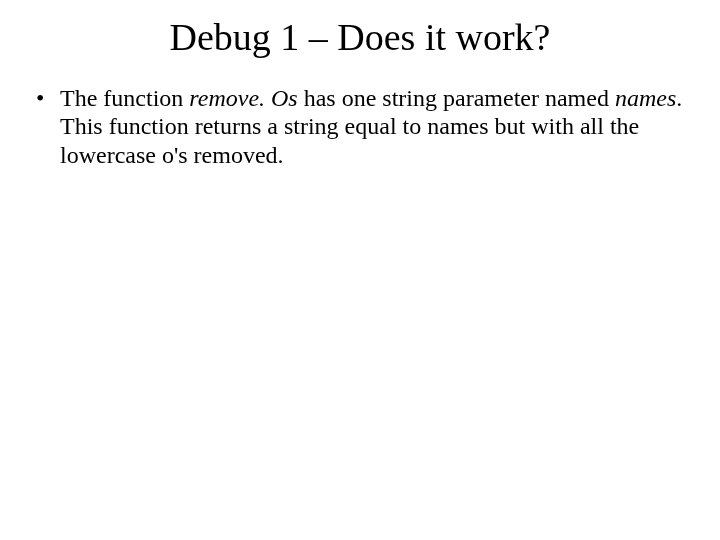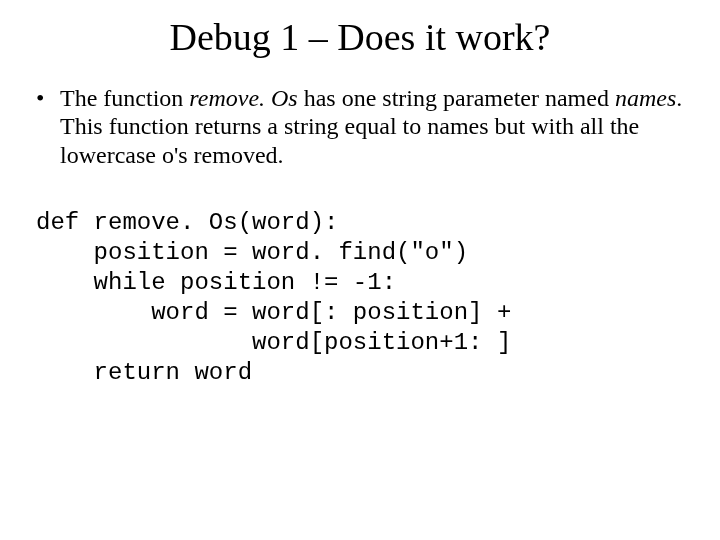--- a/index.html
+++ b/index.html
@@ -60,21 +60,15 @@
     <span>Debug 1 – Does it work?</span><br>
   </h1>
 
   <div class="body">
     <ul class="bullets">
       <li>
         <span>The function </span><span class="italic">remove. Os</span><span> has one string parameter named </span><span class="italic">names</span><span>. This function returns a string equal to names but with all the lowercase o's removed.</span>
       </li>
     </ul>
 
-    <div class="code"><span>def remove. Os(word):</span>
-<span>    position = word. find("o")</span>
-<span>    while position != -1:</span>
-<span>        word = word[: position] +</span>
-<span>               word[position+1: ]</span>
-<span>    return word</span></div>
   </div>
 
 </div>
 
 </body></html>

